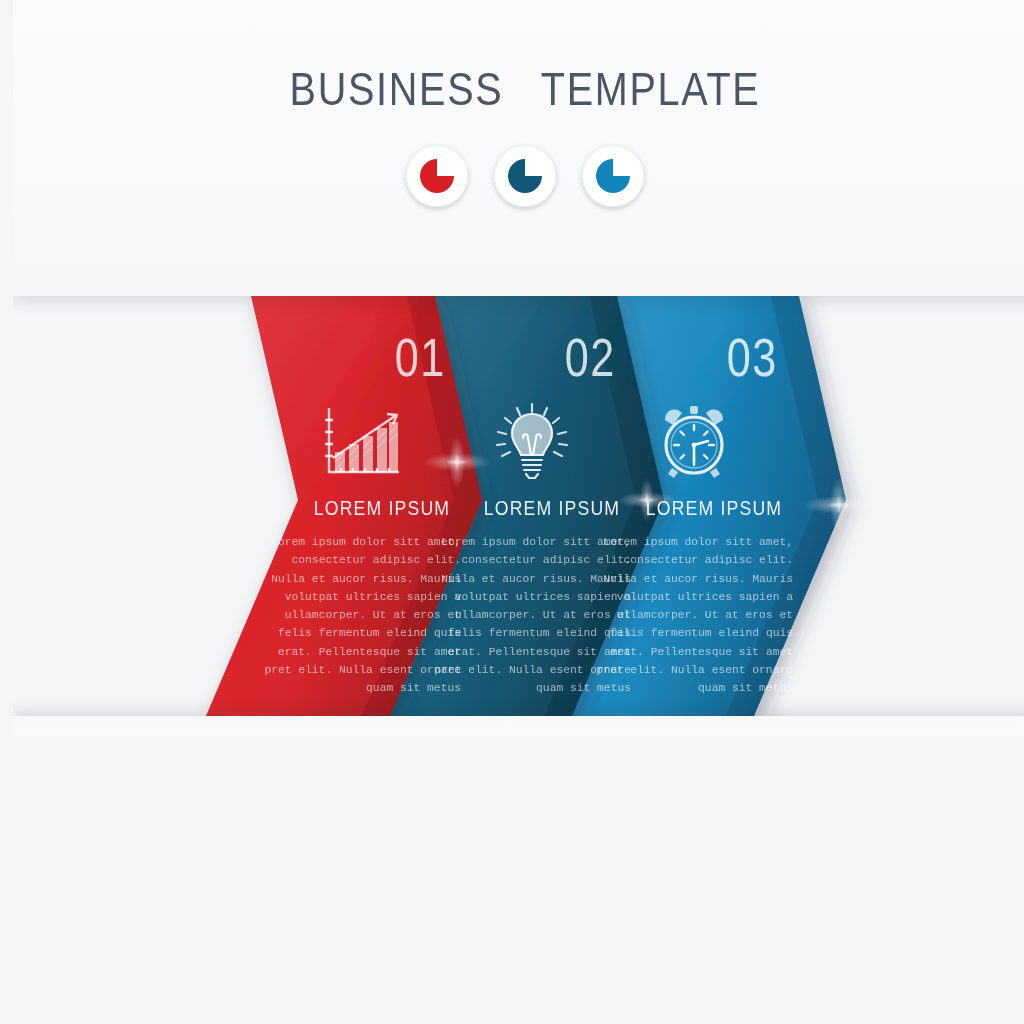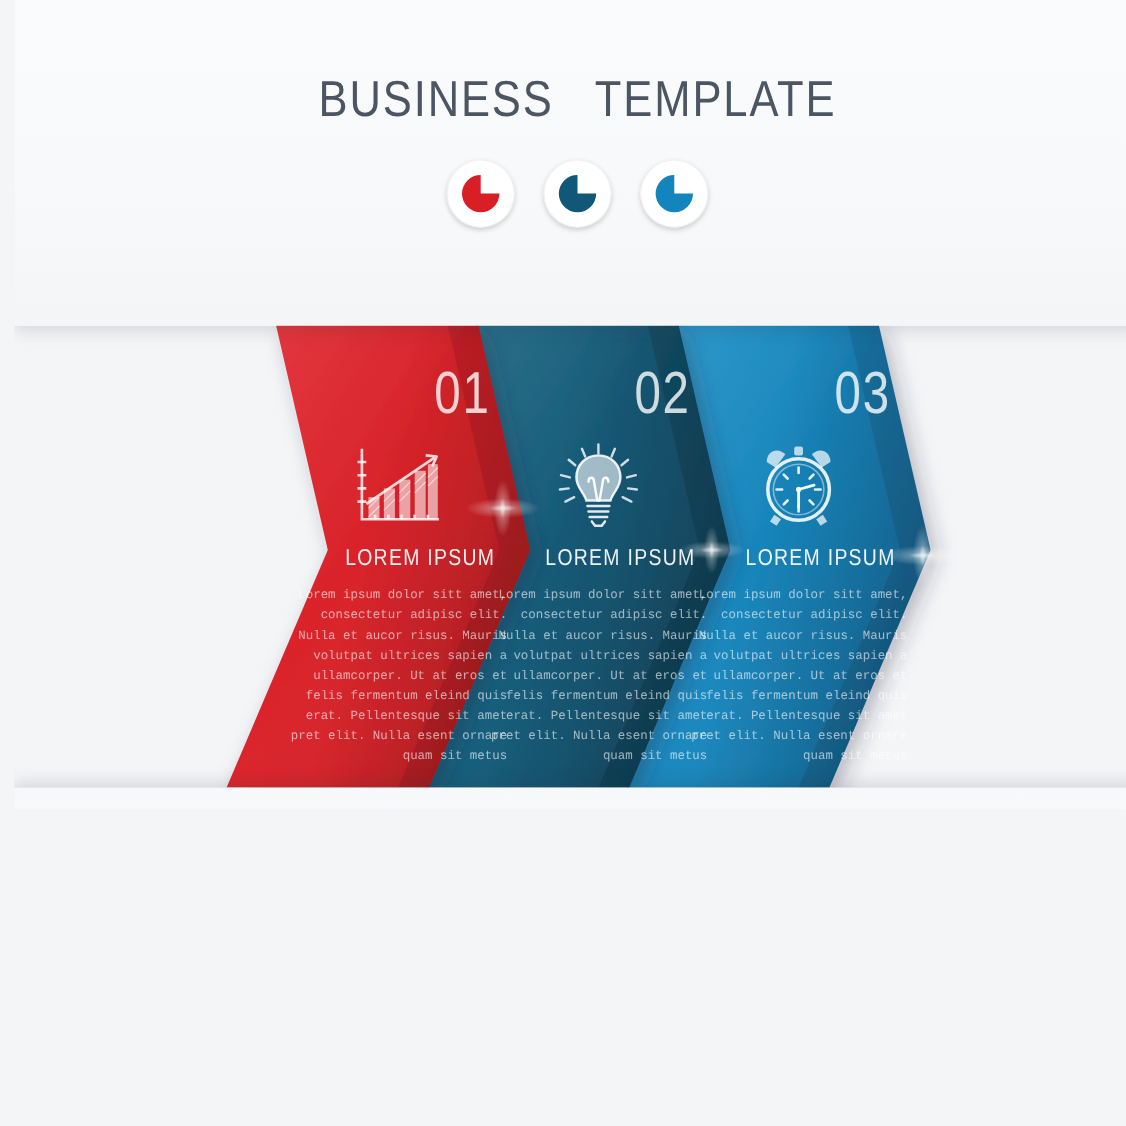--- a/index.html
+++ b/index.html
@@ -111,22 +111,22 @@
   .panel-body {
     margin-top: 13px;
     font-size: 11.3px;
     line-height: 1.62;
     color: rgba(255,255,255,.60);
     padding: 0 6px;
     font-family: Liberation Mono, monospace;
   }
 
   .tp1 { left: 244px; top: 330px; }
-  .tp2 { left: 426px; top: 330px; }
-  .tp3 { left: 608px; top: 330px; }
+  .tp2 { left: 414px; top: 330px; }
+  .tp3 { left: 576px; top: 330px; }
 
   
   .band-bottom {
     position: absolute;
     left: 0; top: 716px;
     width: 1024px; height: 308px;
     background: linear-gradient(180deg,#f7f8f9 0%, #fafbfc 25%, #f8f9fa 100%);
     box-shadow: 0 -4px 14px rgba(40,50,65,.16);
     z-index: 6;
   }

